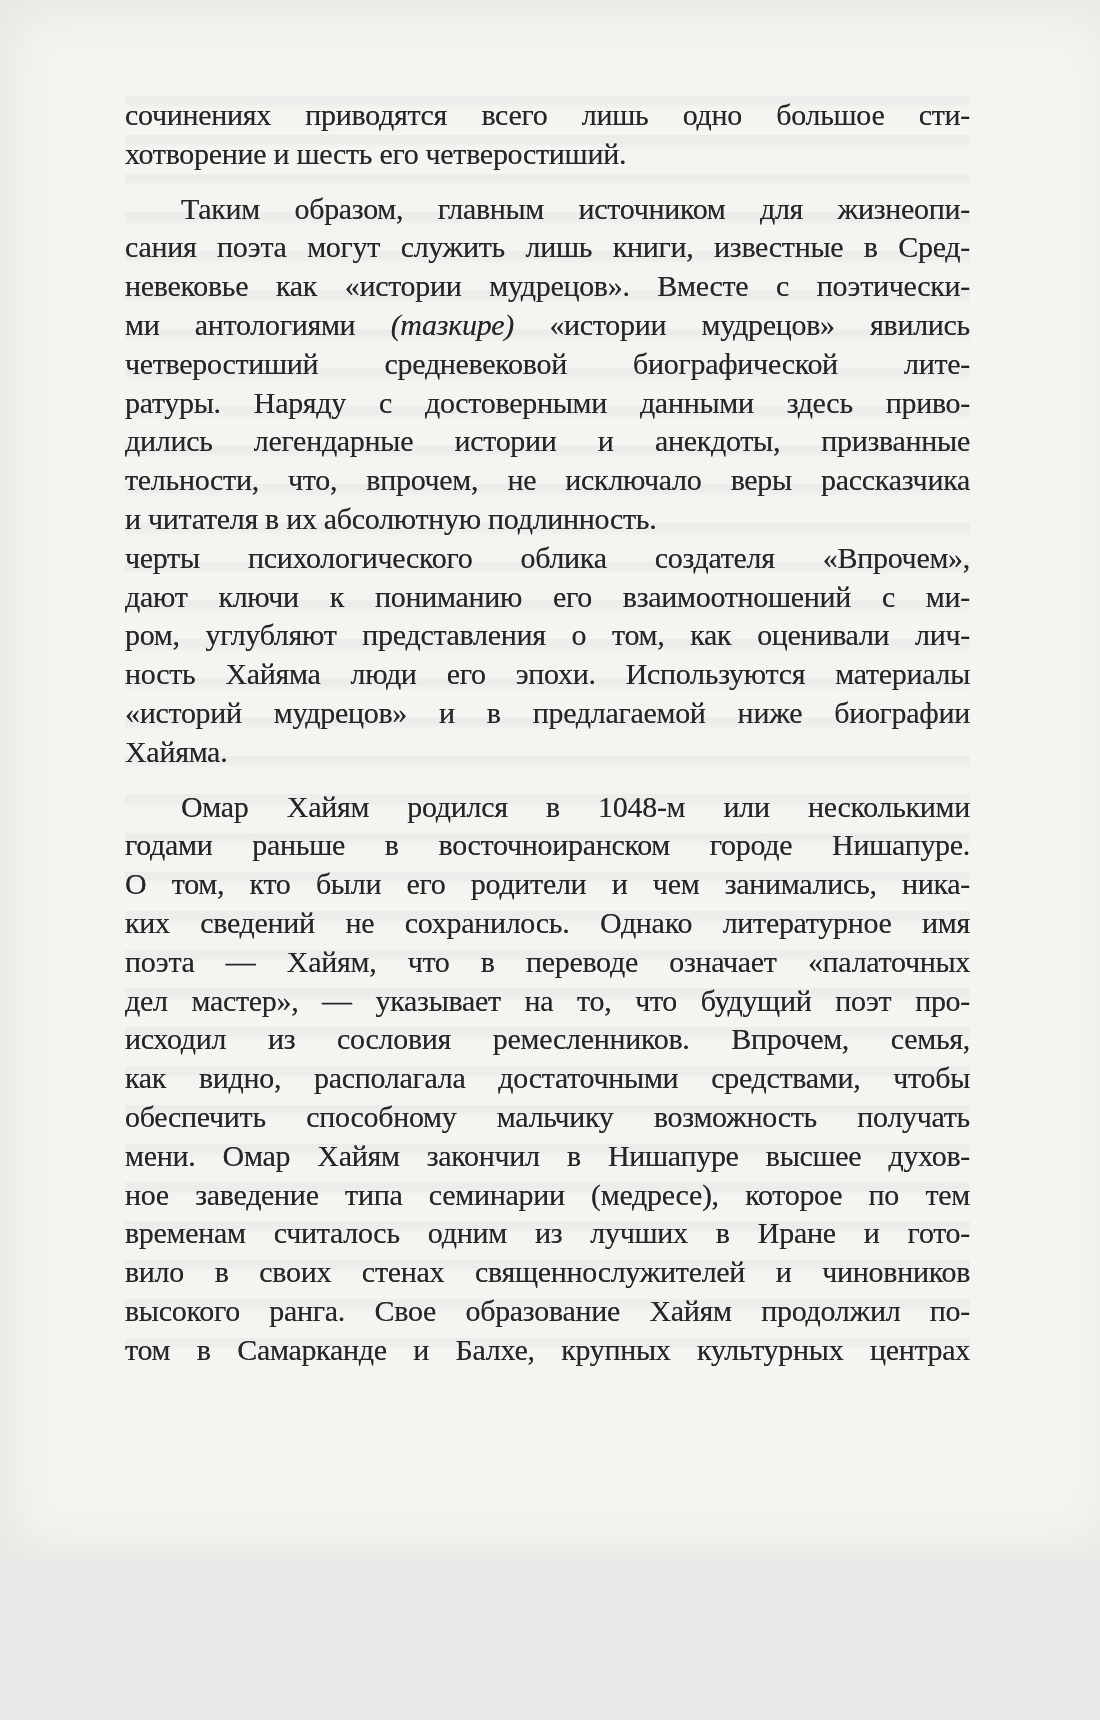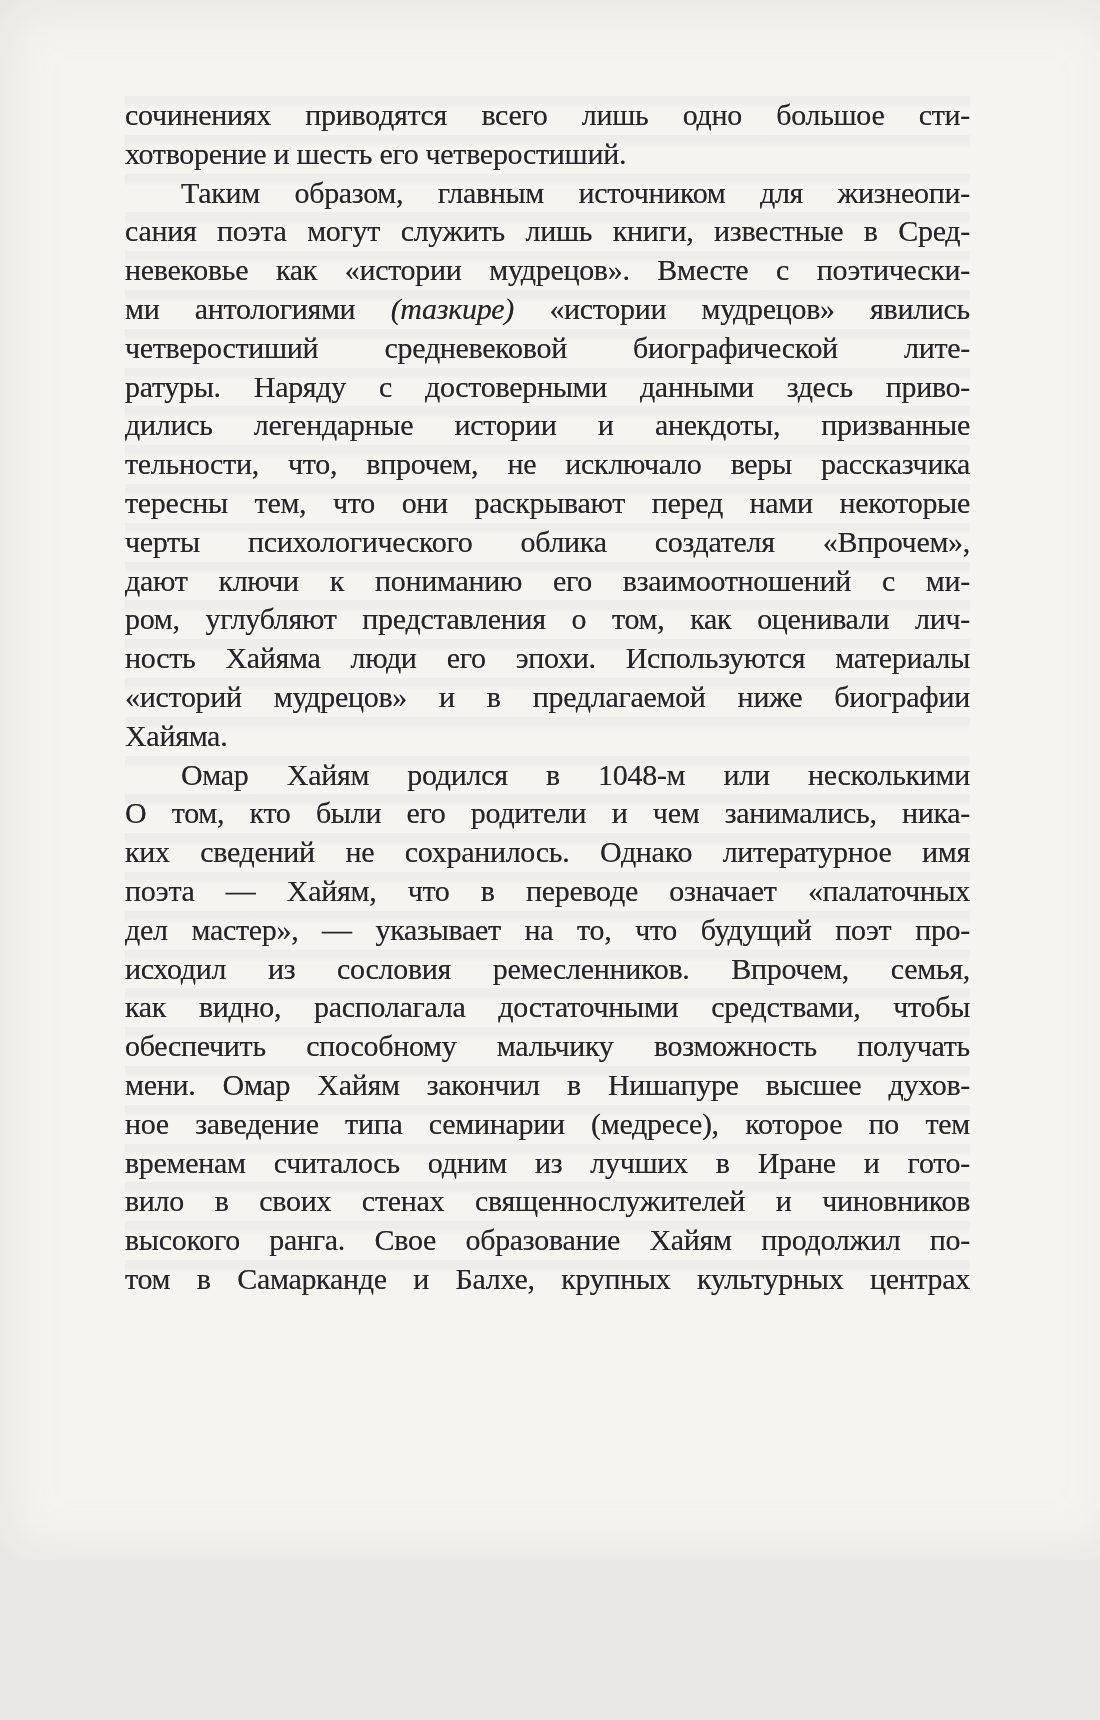--- a/index.html
+++ b/index.html
@@ -38,20 +38,21 @@
     height: 38.8px;
     line-height: 38.8px;
     font-size: 30px;
     letter-spacing: -0.3px;
     text-align: justify;
     text-align-last: justify;
     text-shadow: 0 0 0.6px rgba(38, 38, 42, 0.65);
   }
   .line.indent {
     padding-left: 56px;
+    margin-top: 16px;
   }
   .line.para-end {
     text-align: left;
     text-align-last: left;
   }
   .line i {
     font-style: italic;
   }
   .page-number {
     position: absolute;
@@ -73,28 +74,29 @@
       <div class="line"><span>сочинениях приводятся всего лишь одно большое сти-</span></div>
       <div class="line para-end"><span>хотворение и шесть его четверостиший.</span></div>
       <div class="line indent"><span>Таким образом, главным источником для жизнеопи-</span></div>
       <div class="line"><span>сания поэта могут служить лишь книги, известные в Сред-</span></div>
       <div class="line"><span>невековье как «истории мудрецов». Вместе с поэтически-</span></div>
       <div class="line"><span>ми антологиями </span><i>(тазкире)</i><span> «истории мудрецов» явились</span></div>
       <div class="line"><span>четверостиший средневековой биографической лите-</span></div>
       <div class="line"><span>ратуры. Наряду с достоверными данными здесь приво-</span></div>
       <div class="line"><span>дились легендарные истории и анекдоты, призванные</span></div>
       <div class="line"><span>тельности, что, впрочем, не исключало веры рассказчика</span></div>
-      <div class="line"><span>тересны тем, что они раскрывают перед нами некоторые</span></div>
+      <div class="line para-end"><span>и читателя в их абсолютную подлинность.</span></div>
       <div class="line"><span>черты психологического облика создателя «Впрочем»,</span></div>
       <div class="line"><span>дают ключи к пониманию его взаимоотношений с ми-</span></div>
       <div class="line"><span>ром, углубляют представления о том, как оценивали лич-</span></div>
       <div class="line"><span>ность Хайяма люди его эпохи. Используются материалы</span></div>
       <div class="line"><span>«историй мудрецов» и в предлагаемой ниже биографии</span></div>
       <div class="line para-end"><span>Хайяма.</span></div>
       <div class="line indent"><span>Омар Хайям родился в 1048-м или несколькими</span></div>
+      <div class="line"><span>годами раньше в восточноиранском городе Нишапуре.</span></div>
       <div class="line"><span>О том, кто были его родители и чем занимались, ника-</span></div>
       <div class="line"><span>ких сведений не сохранилось. Однако литературное имя</span></div>
       <div class="line"><span>поэта — Хайям, что в переводе означает «палаточных</span></div>
       <div class="line"><span>дел мастер», — указывает на то, что будущий поэт про-</span></div>
       <div class="line"><span>исходил из сословия ремесленников. Впрочем, семья,</span></div>
       <div class="line"><span>как видно, располагала достаточными средствами, чтобы</span></div>
       <div class="line"><span>обеспечить способному мальчику возможность получать</span></div>
       <div class="line"><span>мени. Омар Хайям закончил в Нишапуре высшее духов-</span></div>
       <div class="line"><span>ное заведение типа семинарии (медресе), которое по тем</span></div>
       <div class="line"><span>временам считалось одним из лучших в Иране и гото-</span></div>

